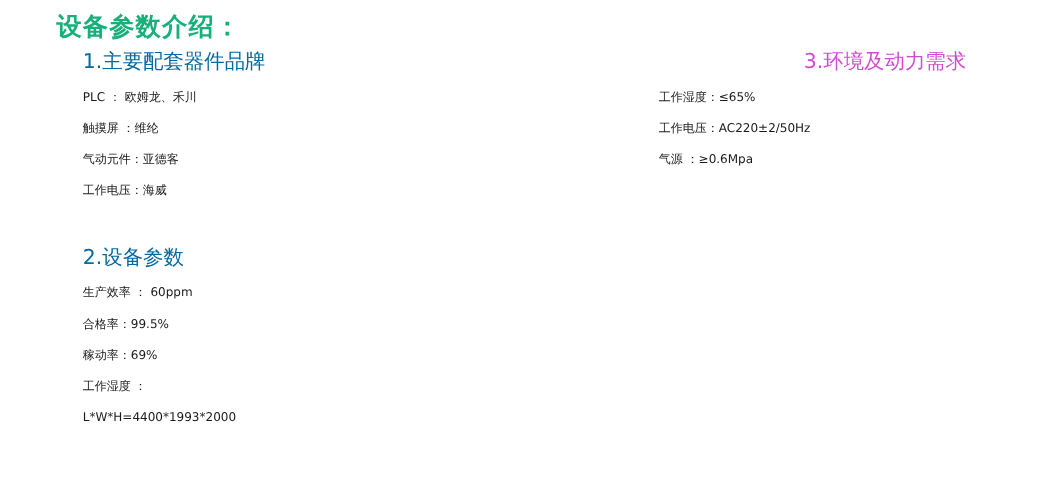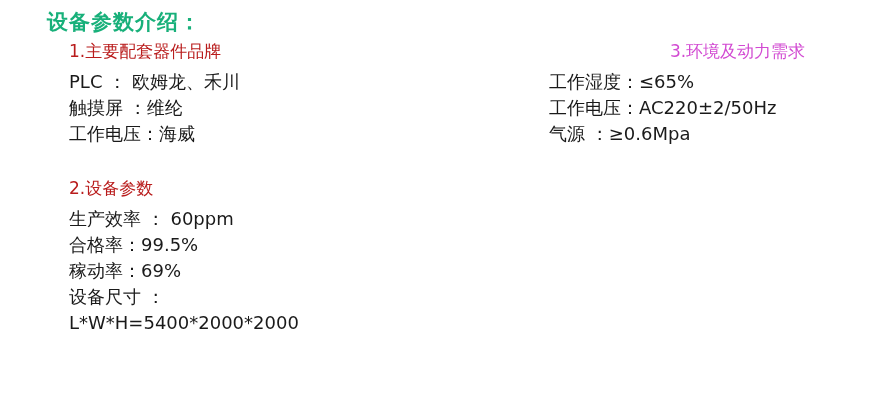--- a/index.html
+++ b/index.html
@@ -48,30 +48,30 @@
   }
   .col-right {
     width: 432px;
     padding-left: 55px;
   }
   .section {
     margin-bottom: 4px;
   }
   .section-heading {
     font-size: 17px;
-    color: #b91c1c;
+    color: #0369a1;
     margin-bottom: 6px;
     white-space: nowrap;
   }
   .section-heading.pink {
     color: #d24ad2;
     text-align: center;
   }
   .line {
-    font-size: 18px;
+    font-size: 10px;
     color: #1a1a1a;
     line-height: 26px;
     white-space: nowrap;
   }
   .spacer-block {
     height: 26px;
   }
   .spacer-mid {
     height: 18px;
   }
@@ -84,32 +84,33 @@
   <div class="page-title">设备参数介绍：</div>
 
   <div class="columns">
 
     <div class="col col-left">
 
       <div class="section">
         <div class="section-heading">1.主要配套器件品牌</div>
         <div class="line">PLC ：  欧姆龙、禾川</div>
         <div class="line">触摸屏 ：维纶</div>
+        <div class="line">气动元件：亚德客</div>
         <div class="line">工作电压：海威</div>
       </div>
 
       <div class="spacer-block"></div>
 
       <div class="section">
         <div class="section-heading">2.设备参数</div>
         <div class="line">生产效率 ： 60ppm</div>
         <div class="line">合格率：99.5%</div>
         <div class="line">稼动率：69%</div>
-        <div class="line">设备尺寸 ：</div>
-        <div class="line">L*W*H=5400*2000*2000</div>
+        <div class="line">工作湿度 ：</div>
+        <div class="line">L*W*H=4400*1993*2000</div>
       </div>
 
     </div>
 
     <div class="col col-right">
 
       <div class="section">
         <div class="section-heading pink">3.环境及动力需求</div>
         <div class="line">工作湿度：≤65%</div>
         <div class="line">工作电压：AC220±2/50Hz</div>

